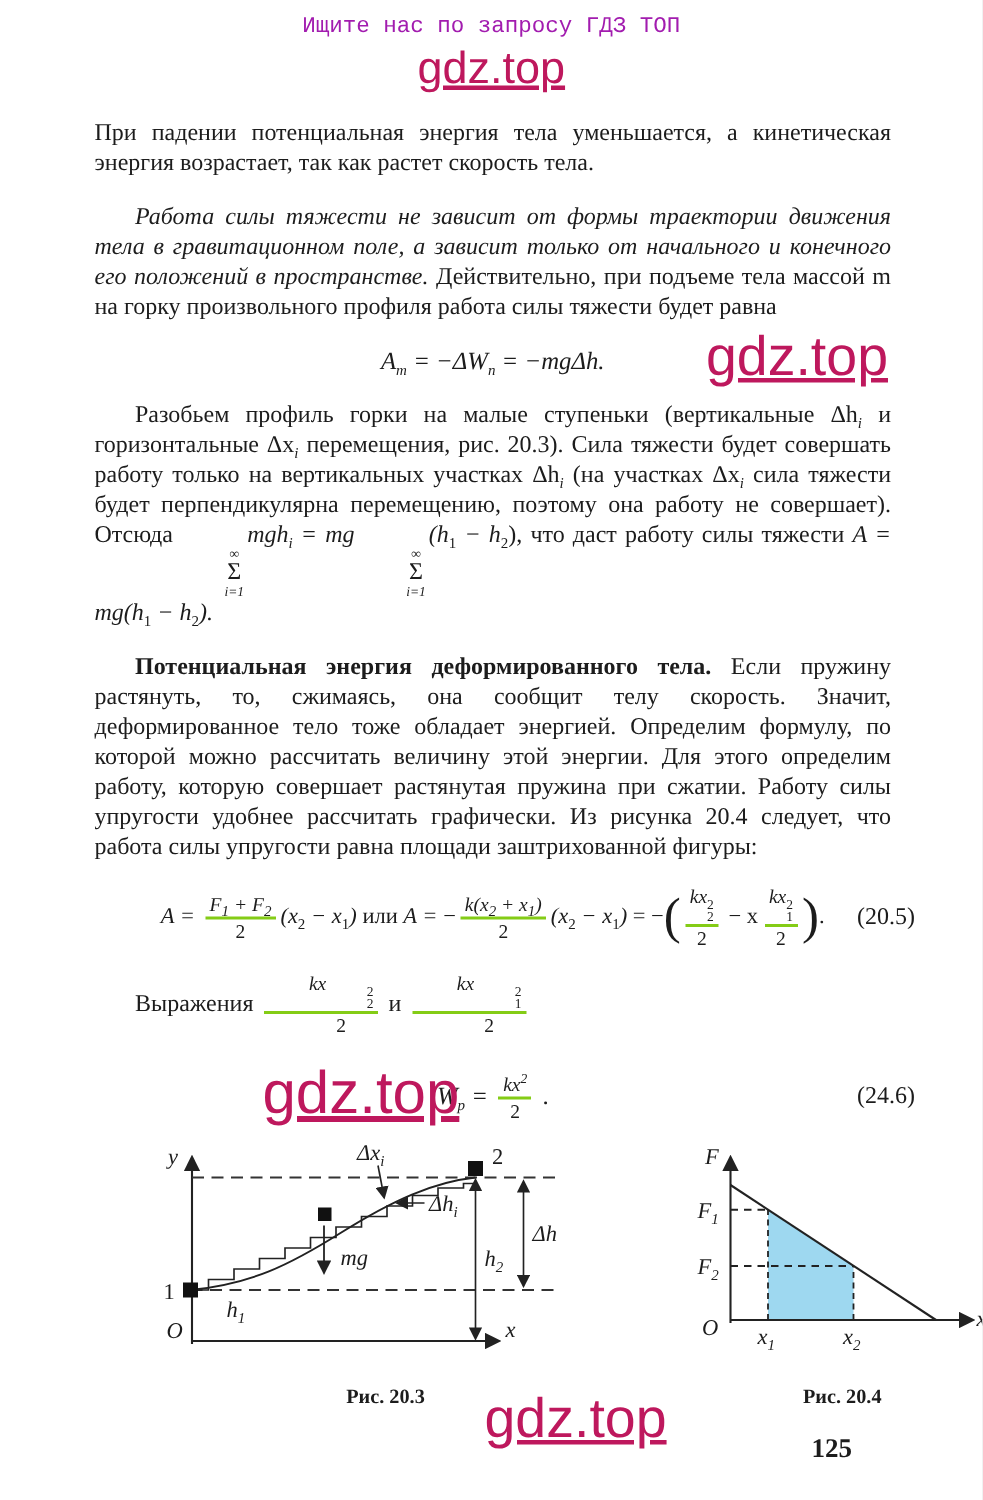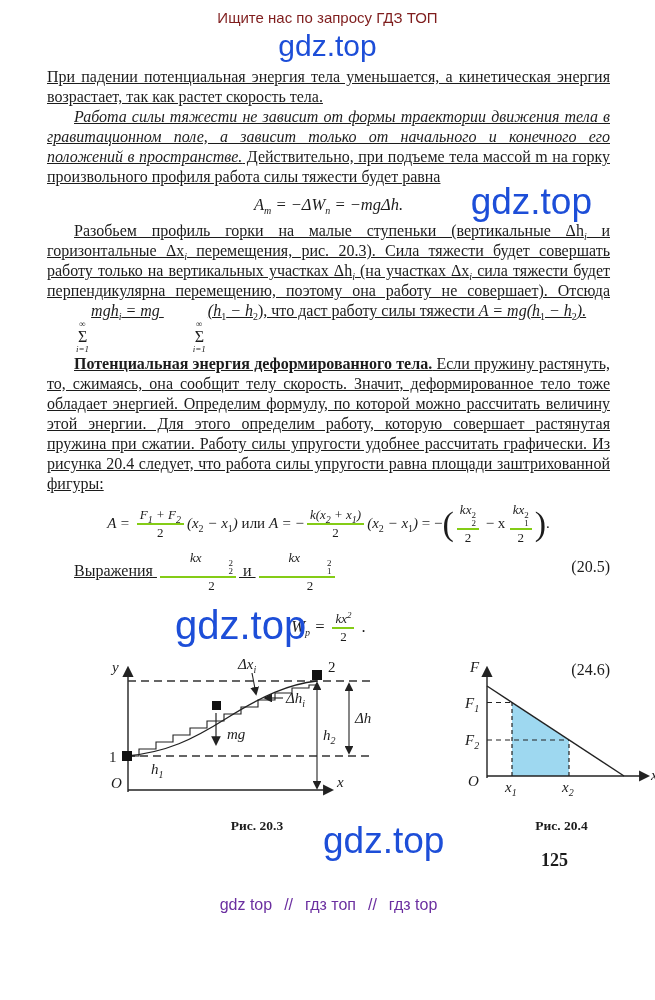--- a/index.html
+++ b/index.html
@@ -1,42 +1,42 @@
 <!DOCTYPE html>
 <html><head>
 <meta charset="utf-8">
 <style>
   html,body{margin:0;padding:0;background:#e8e8e8;}
   .page{position:relative;width:655px;height:1000px;background:#ffffff;overflow:hidden;
         font-family:"Liberation Serif",serif;color:#1c1c1c;}
-  .promo{margin-top:9px;text-align:center;font-family:Liberation Sans, sans-serif;
-         font-size:15px;color:#7f1d1d;}
-  .wm{font-family:"Liberation Sans",sans-serif;color:#1d4ed8;}
+  .promo{margin-top:9px;text-align:center;font-family:Liberation Mono, monospace;
+         font-size:15px;color:#a21caf;}
+  .wm{font-family:"Liberation Sans",sans-serif;color:#be185d;text-decoration:underline;}
   .wm-top{text-align:center;font-size:30px;line-height:34px;margin-top:3px;}
   .content{margin:4px 45px 0 47px;}
-  .para{margin:0;font-size:16px;line-height:20px;text-align:justify;text-indent:27px;text-decoration:underline;}
+  .para{margin:16px;font-size:16px;line-height:20px;text-align:justify;text-indent:27px;}
   .para.noindent{text-indent:0;}
   .it{font-style:italic;}
   .b{font-weight:bold;}
   sub.sb{font-size:10px;line-height:0;}
   .sum{display:inline-flex;flex-direction:column;align-items:center;line-height:1;
        vertical-align:-11px;margin:0 2px;}
   .sum .lim{font-size:9px;font-style:italic;}
   .sum .sig{font-size:16px;}
   .frac{display:inline-block;text-align:center;vertical-align:middle;font-size:13px;
         line-height:1.1;margin:0 3px;font-style:italic;}
   .frac .num{display:block;border-bottom:2px solid #84cc16;padding:0 3px 1px;}
   .frac .den{display:block;padding-top:1px;font-style:normal;}
   .ss{display:inline-flex;flex-direction:column;font-size:9px;line-height:8px;
       vertical-align:-4px;font-style:normal;}
   .formula-row{position:relative;text-align:center;}
   .f1{margin:8px 0 6px;font-size:16.5px;}
   .f1 .wm-side{position:absolute;right:18px;top:-12px;font-size:37px;line-height:38px;}
   .f205{margin:9px 0 6px;font-size:15px;}
-  .eqnum{position:absolute;right:0;top:50%;transform:translateY(-50%);font-size:16px;margin-top:43px;}
+  .eqnum{position:absolute;right:0;top:50%;transform:translateY(-50%);font-size:16px;}
   .bigp{font-size:34px;font-weight:300;vertical-align:middle;line-height:0;font-style:normal;}
   .f206{margin:10px 0 2px;font-size:16.5px;height:46px;line-height:46px;}
   .f206 .wm-side{position:absolute;left:128px;top:-2px;font-size:40px;line-height:46px;}
   .figs{display:flex;margin:6px 0 0 55px;gap:42px;}
   figure{margin:0;}
   figcaption{text-align:center;font-weight:bold;font-size:13.5px;margin-top:13px;}
   svg text{font-family:"Liberation Serif",serif;fill:#1c1c1c;}
   .svgit{font-style:italic;}
   .footer{position:relative;height:46px;}
   .wm-bottom{position:absolute;left:276px;top:-14px;font-size:37px;}

